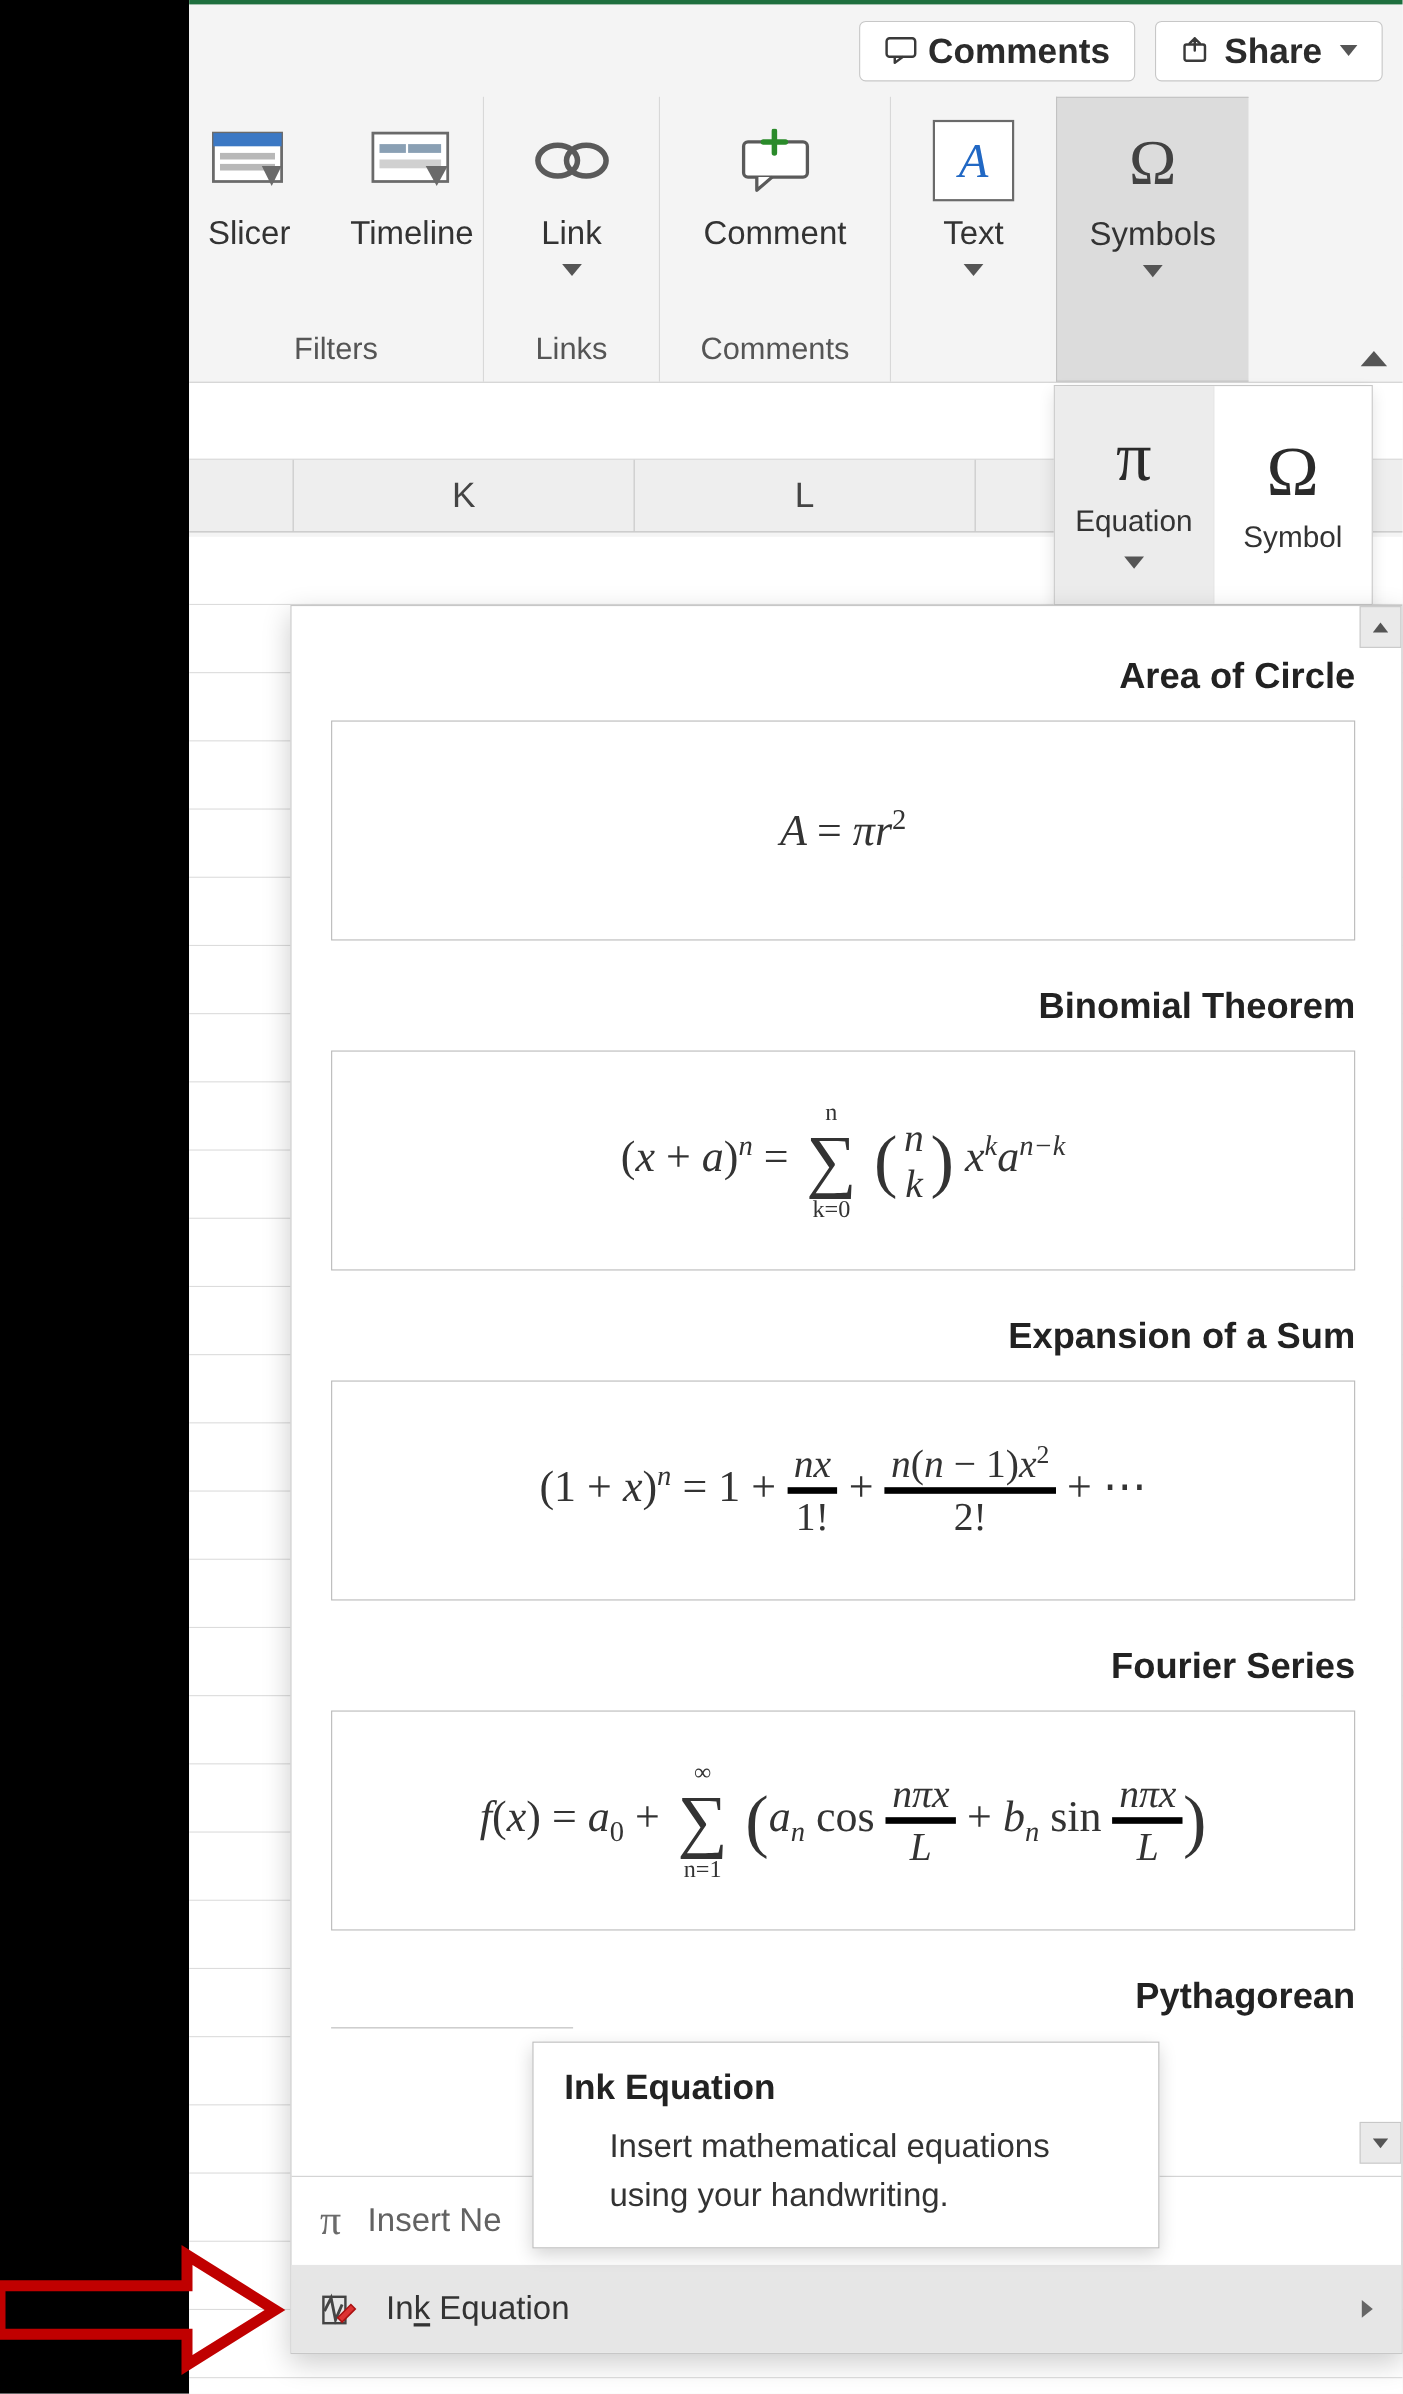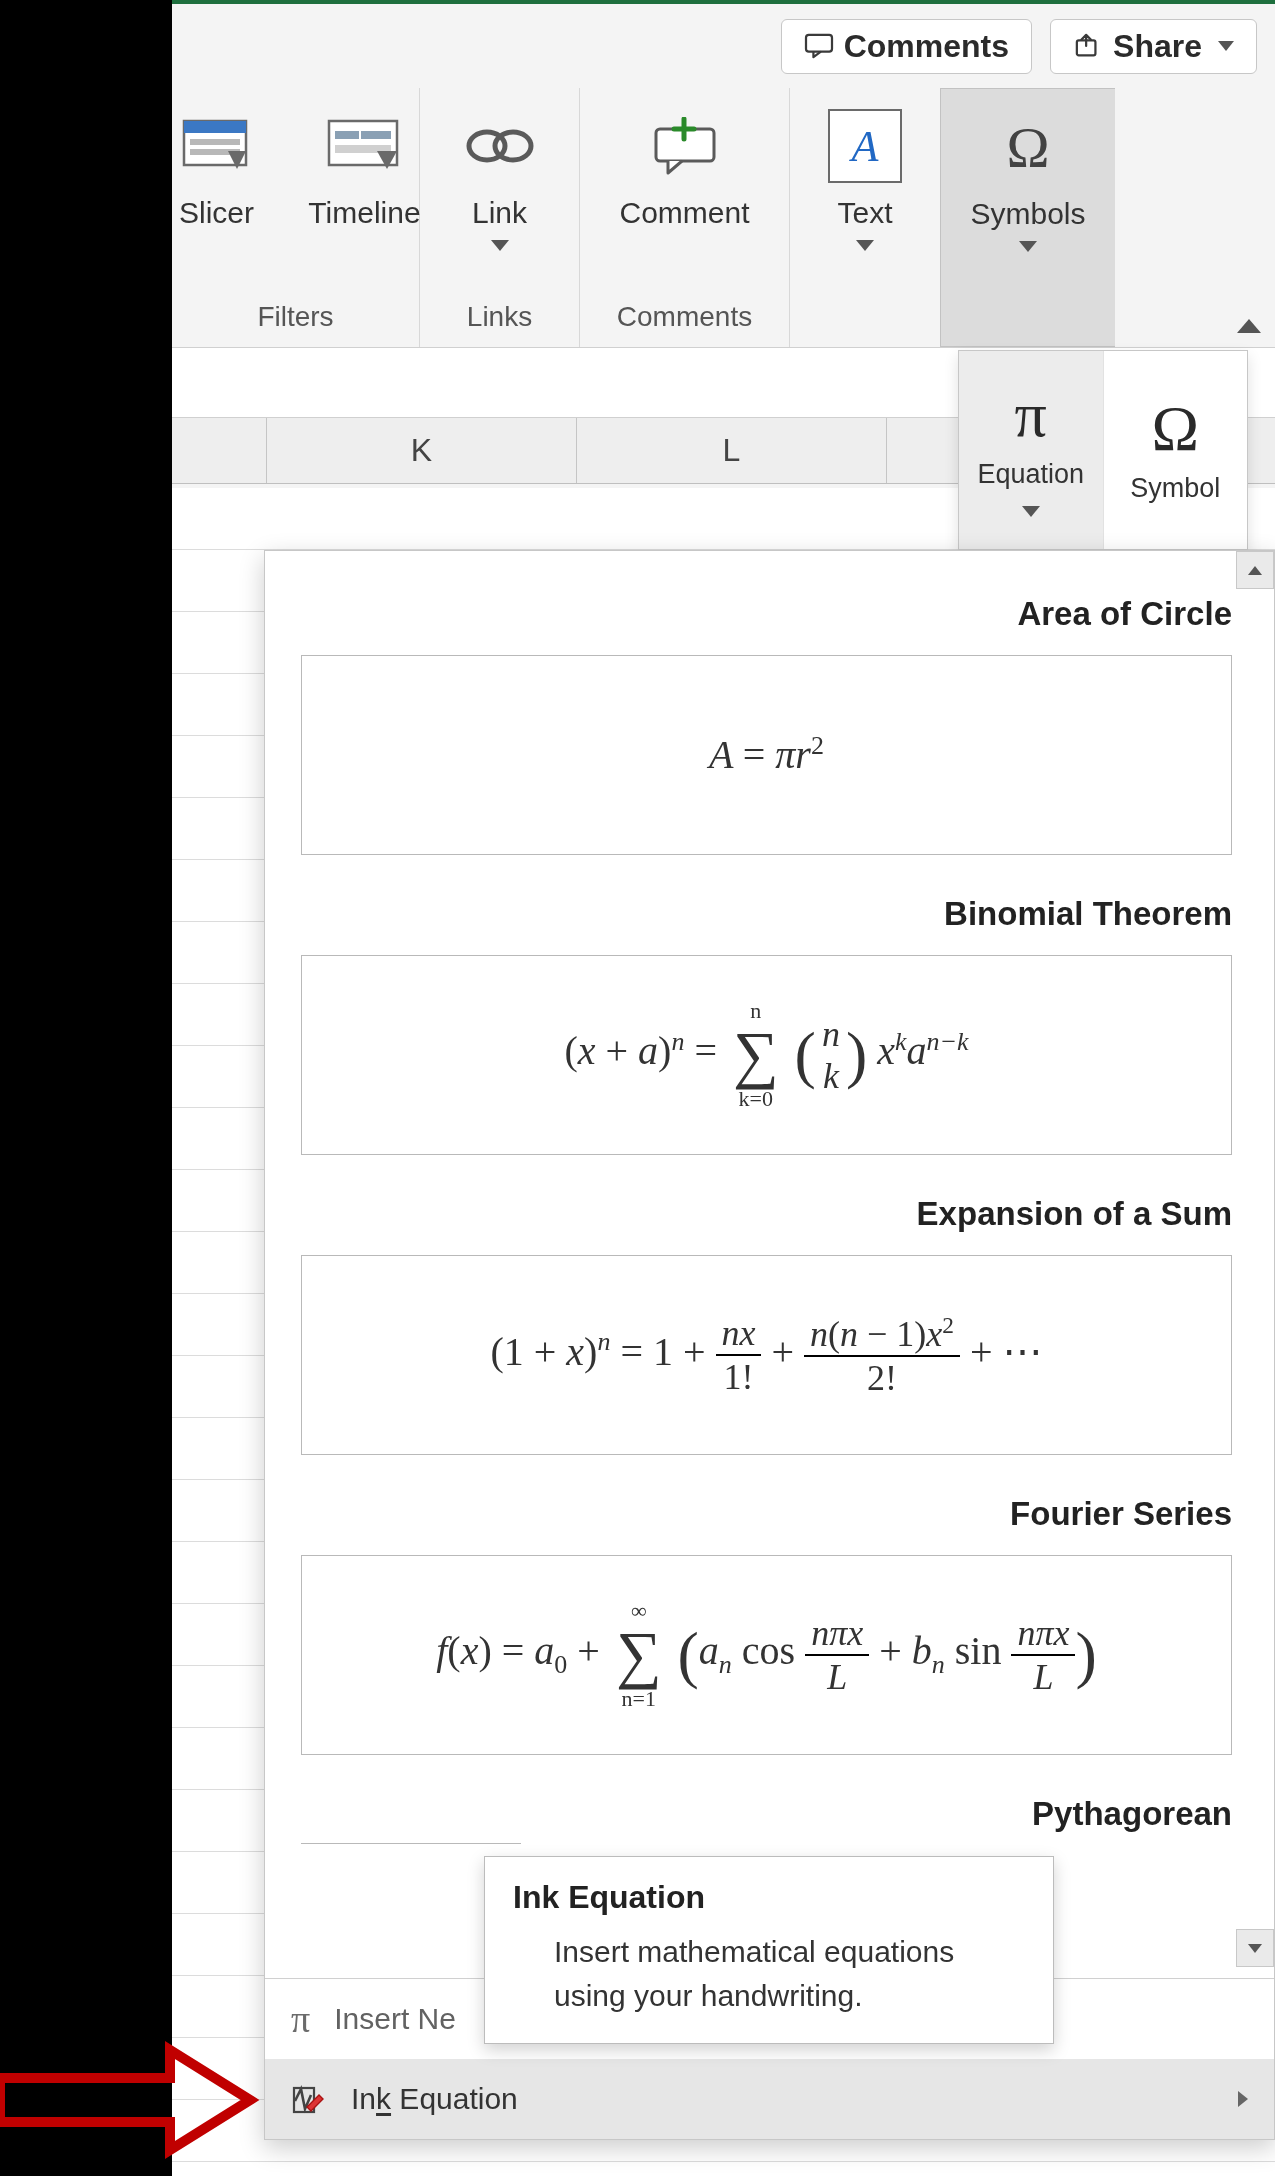--- a/index.html
+++ b/index.html
@@ -271,21 +271,21 @@
     left: 0px;
     top: 2040px;
     z-index: 40;
   }
   .pi-glyph { font-family: "Cambria Math", Georgia, serif; font-size: 38px; color: #6b6b6b; font-style: normal;}
   .math-serif { font-family: "Cambria Math", Georgia, serif; font-style: italic;}
   .roman { font-style: normal; }
   sup { font-size: 0.65em; }
   sub { font-size: 0.65em; }
   .frac { display:inline-flex; flex-direction:column; align-items:center; vertical-align:middle; font-style:italic; }
-  .frac .num { border-bottom: 2px solid #000000; padding: 0 6px; font-size:0.9em;}
+  .frac .num { border-bottom: 6px solid #000000; padding: 0 6px; font-size:0.9em;}
   .frac .den { padding: 0 6px; font-size:0.9em;}
   .bigop { display:inline-flex; flex-direction:column; align-items:center; vertical-align:middle; font-style:normal; margin:0 6px;}
   .bigop .lim { font-size: 0.55em; line-height:1.1;}
   .bigop .sym { font-size: 1.6em; line-height:1;}
   .paren-big { font-size: 1.6em; font-style:normal; vertical-align:middle;}
   .ink-icon-svg { width: 36px; height: 36px; }
   .text-icon-box { width:74px; height:74px; border:2px solid #6a6a6a; display:flex; align-items:center; justify-content:center; font-family:Georgia,serif; font-style:italic; color:#2168c4; font-size:44px; background:#fff;}
   .tri-right-sm { display:inline-block; width:0;height:0;border-top:8px solid transparent;border-bottom:8px solid transparent;border-left:10px solid #666; margin-left:auto;}
 </style>
 </head>
@@ -308,21 +308,21 @@
         <rect x="4" y="8" width="20" height="16" rx="2" fill="none" stroke="#3a3a3a" stroke-width="2.4"></rect>
         <path d="M14 14 V2 M14 2 L9 7 M14 2 L19 7" fill="none" stroke="#3a3a3a" stroke-width="2.4" stroke-linecap="round"></path>
       </svg>
       <span>Share</span>
       <span class="chev-sm"></span>
     </div>
   </div>
 
   <div class="ribbon">
 
-    <div class="ribbon-group" style="width:248px;">
+    <div class="ribbon-group" style="width:268px;">
       <div class="ribbon-items">
         <div class="ribbon-item" style="min-width:130px">
           <div class="icon-box">
             <svg width="74" height="58" viewBox="0 0 74 58">
               <rect x="4" y="4" width="62" height="44" fill="#fff" stroke="#6a6a6a" stroke-width="2.5"></rect>
               <rect x="4" y="4" width="62" height="12" fill="#3b78c4"></rect>
               <rect x="10" y="22" width="50" height="6" fill="#b8b8b8"></rect>
               <rect x="10" y="32" width="50" height="6" fill="#b8b8b8"></rect>
               <path d="M48 34 L66 34 L57 52 Z" fill="#6a6a6a"></path>
             </svg>

